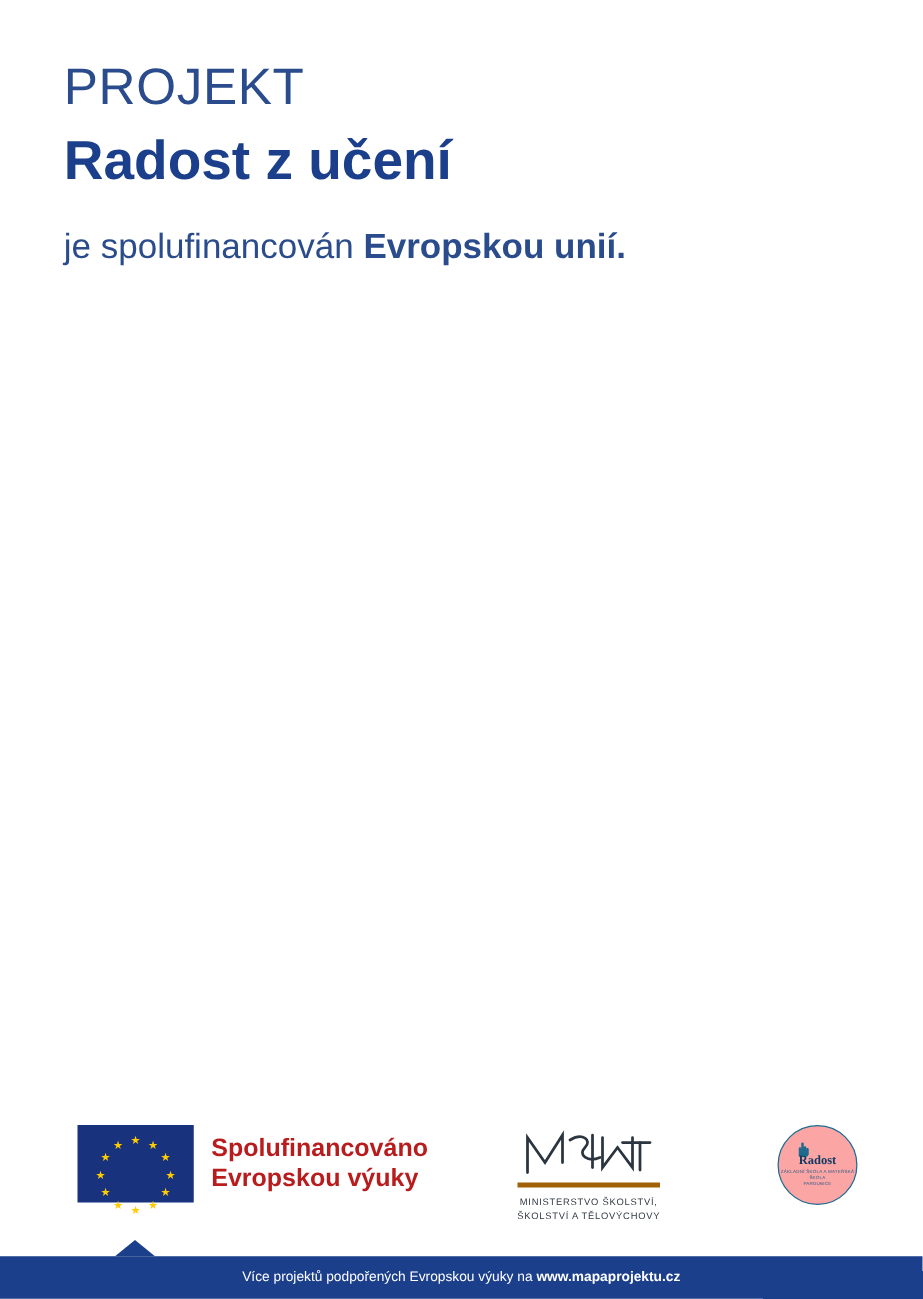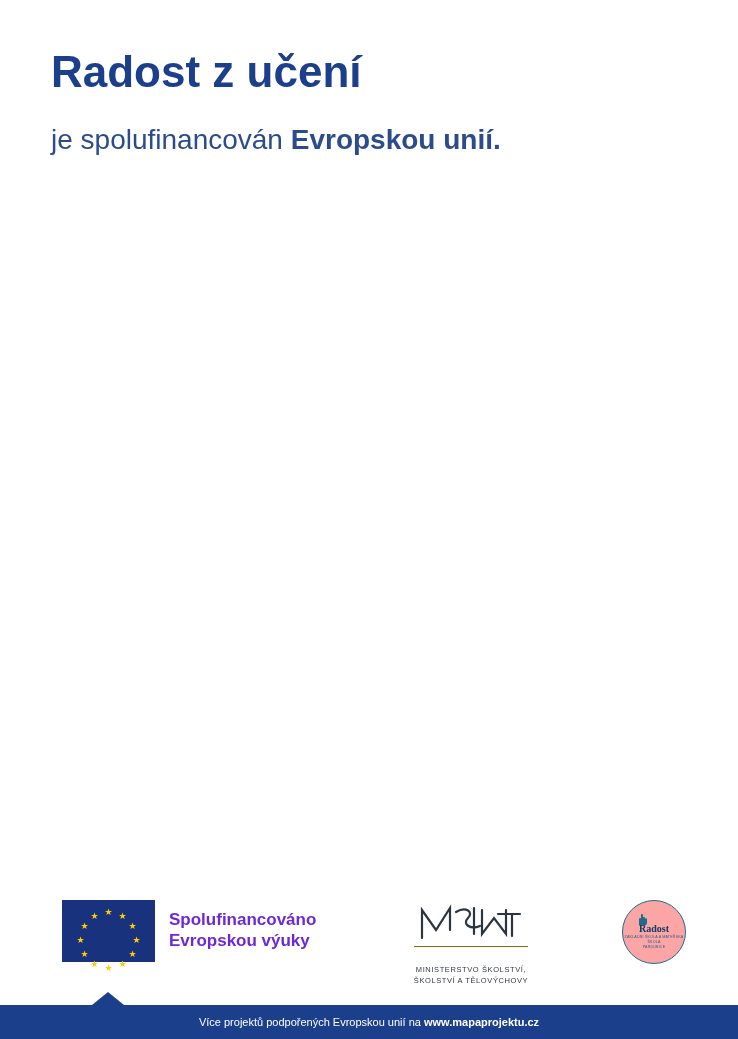--- a/index.html
+++ b/index.html
@@ -91,23 +91,23 @@
     position: absolute;
     color: #ffcc00;
     font-size: 9px;
     line-height: 9px;
     width: 9px;
     height: 9px;
     text-align: center;
   }
   .eu-text {
     margin-left: 14px;
-    color: #6d28d9;
-    font-weight: 700;
-    font-size: 17px;
+    color: #b91c1c;
+    font-weight: 700;
+    font-size: 20px;
     line-height: 1.22;
   }
 
   
   .msmt-block {
     position: absolute;
     left: 396px;
     top: 12px;
     width: 150px;
     text-align: center;
@@ -115,22 +115,22 @@
   .msmt-mark {
     height: 44px;
     position: relative;
   }
   .msmt-caption {
     font-size: 7.5px;
     letter-spacing: 0.6px;
     color: #333a44;
     line-height: 1.5;
     margin-top: 2px;
-    border-top: 1px solid #a16207;
-    padding-top: 17px;
+    border-top: 4px solid #a16207;
+    padding-top: 6px;
     display: inline-block;
   }
 
   
   .radost-block {
     position: absolute;
     left: 622px;
     top: 12px;
     width: 62px;
     height: 62px;
@@ -196,20 +196,21 @@
     border-right: 16px solid transparent;
     border-bottom: 13px solid #1b3f8b;
   }
 </style>
 </head>
 <body>
 
 <div class="page">
 
   <div class="content">
+    <div class="kicker">PROJEKT</div>
     <div class="title">Radost z učení</div>
     <div class="subtitle"><span>je spolufinancován </span><b>Evropskou unií.</b></div>
   </div>
 
   <div class="logos">
 
     <div class="eu-block">
       <div class="eu-flag">
         <span class="star" style="left:42px; top:8px;">★</span>
         <span class="star" style="left:56px; top:12px;">★</span>
@@ -260,16 +261,16 @@
           <div>PARDUBICE</div>
         </div>
       </div>
     </div>
 
   </div>
 
   <div class="bar-notch"></div>
 
   <div class="bottom-bar">
-    <div class="txt"><span>Více projektů podpořených Evropskou unií na </span><b>www.mapaprojektu.cz</b></div>
+    <div class="txt"><span>Více projektů podpořených Evropskou výuky na </span><b>www.mapaprojektu.cz</b></div>
   </div>
 
 </div>
 
 </body></html>

